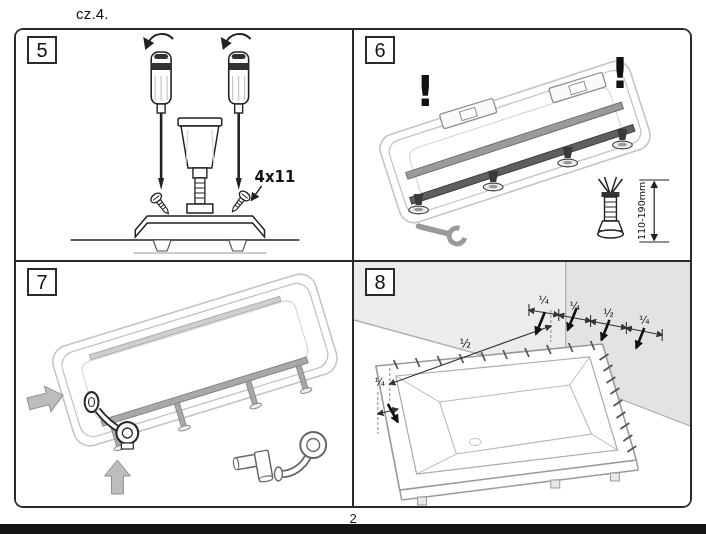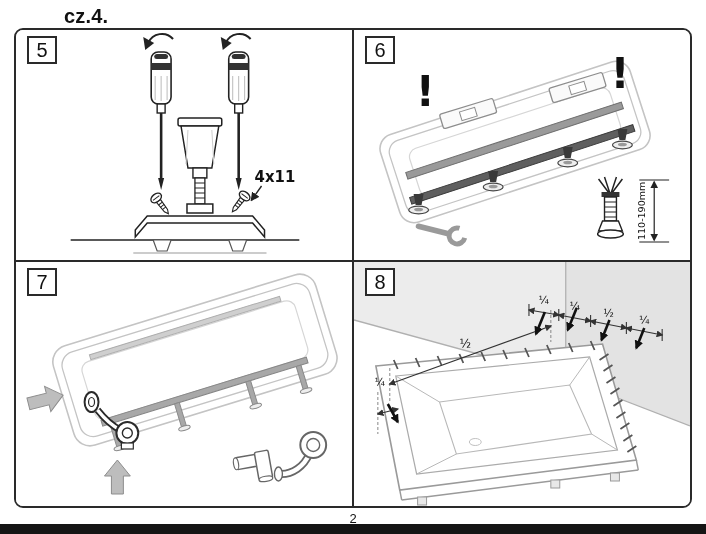--- a/index.html
+++ b/index.html
@@ -1,19 +1,19 @@
 <!DOCTYPE html>
 <html><head>
 <meta charset="utf-8">
 <style>
   *{margin:0;padding:0;box-sizing:border-box}
   html,body{background:#fff}
   body{font-family:"Liberation Sans","DejaVu Sans",sans-serif;color:#111}
   .canvas{position:relative;width:706px;height:534px;background:#fff;overflow:hidden}
-  .header{position:absolute;left:64px;top:5px;font-size:20px;font-weight:bold;letter-spacing:.2px}
+  .header{position:absolute;left:76px;top:5px;font-size:15px;font-weight:normal;letter-spacing:.2px}
   .frame{position:absolute;left:14px;top:28px;width:678px;height:480px;border:2px solid #2a2a2a;border-radius:9px;overflow:hidden;display:grid;grid-template-columns:338px 1fr;grid-template-rows:232px 1fr;background:#fff}
   .cell{position:relative;background:#fff}
   .cell.tl{border-right:2px solid #2a2a2a;border-bottom:2px solid #2a2a2a}
   .cell.tr{border-bottom:2px solid #2a2a2a}
   .cell.bl{border-right:2px solid #2a2a2a}
   .stepbox{position:absolute;left:11px;top:6px;width:30px;height:28px;border:2px solid #2a2a2a;background:#fff;display:flex;align-items:center;justify-content:center;font-size:20px;z-index:2}
   .cell svg{position:absolute;left:0;top:0;width:100%;height:100%}
   .pagenum{position:absolute;left:0;right:0;top:511px;text-align:center;font-size:13px}
   .footer-bar{position:absolute;left:0;right:0;bottom:0;height:10px;background:#151515}
   svg text{font-family:"DejaVu Sans","Liberation Sans",sans-serif;fill:#111}

